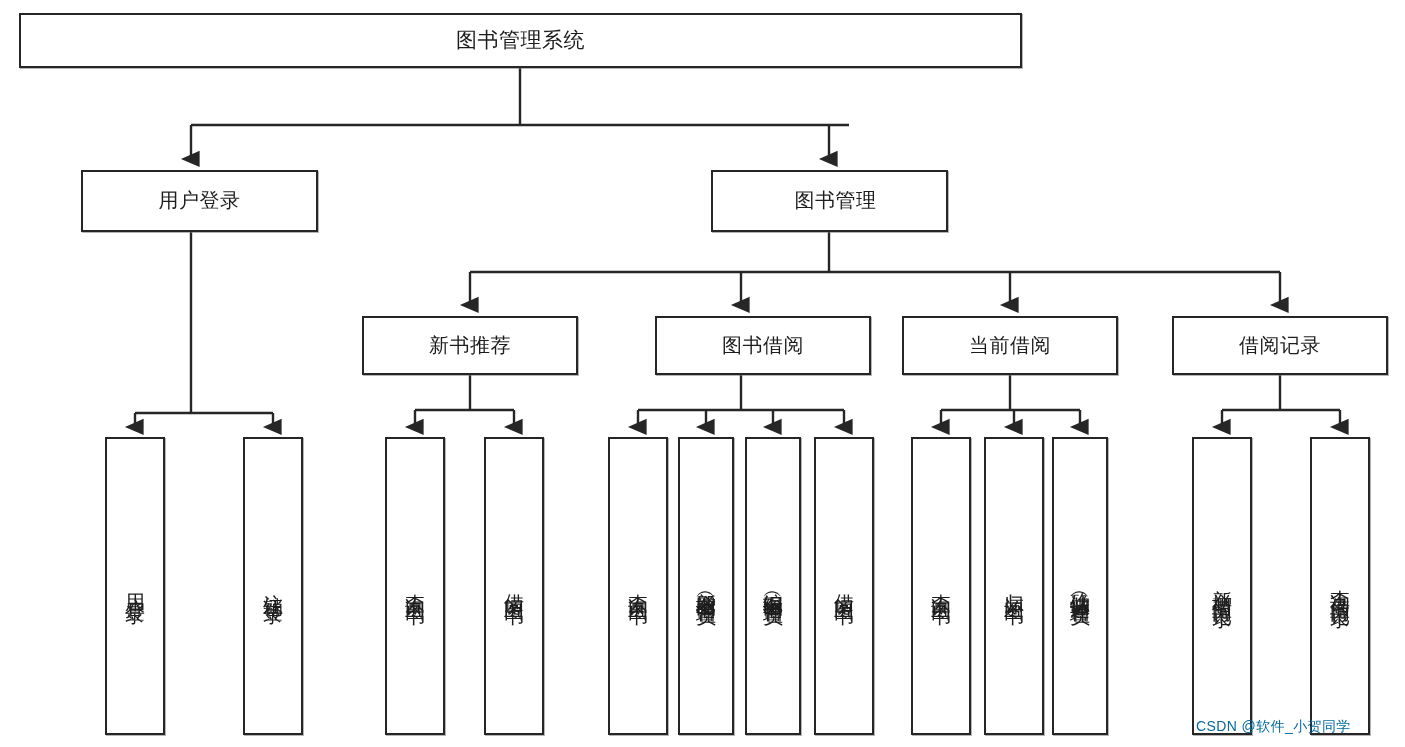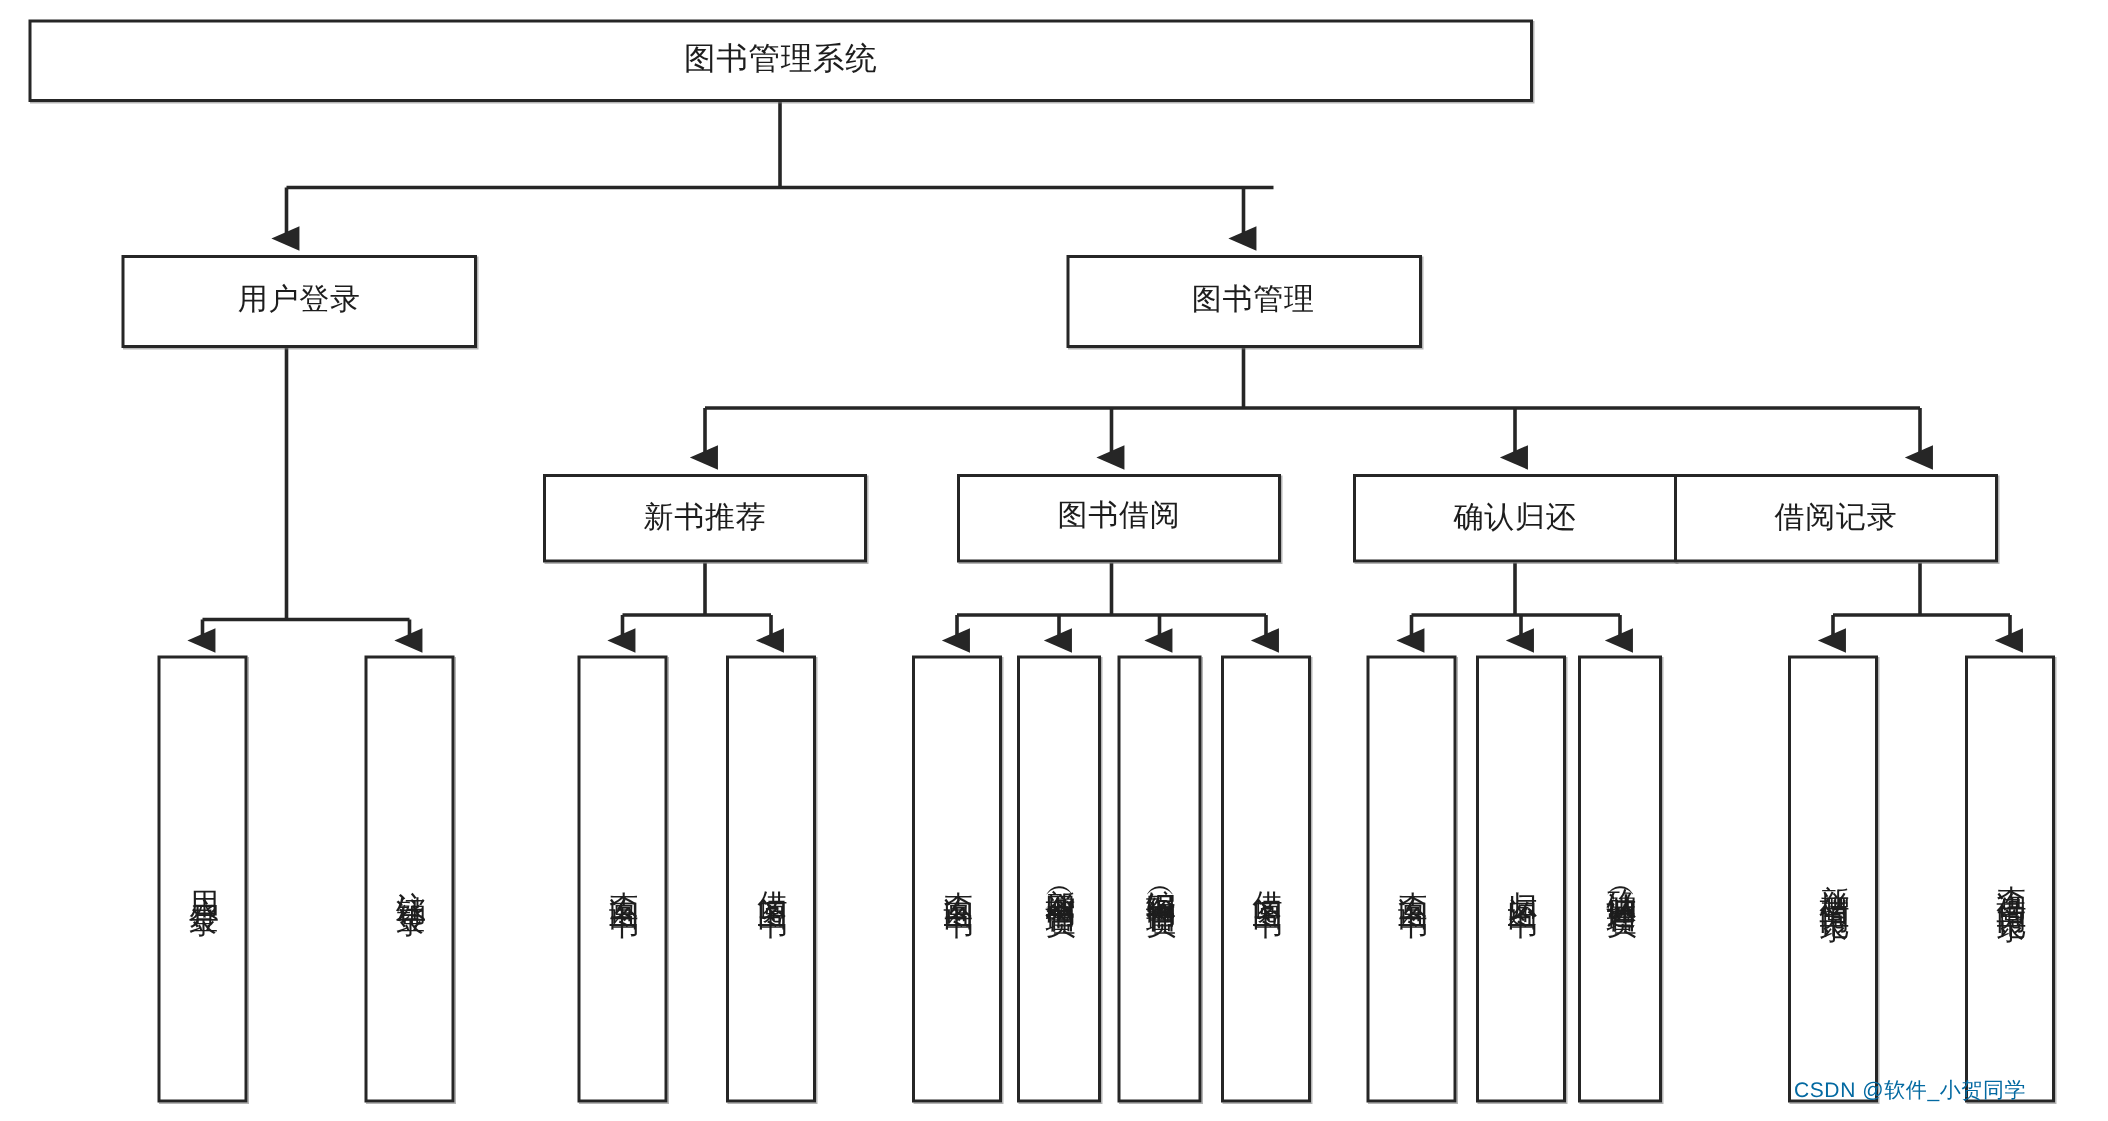--- a/index.html
+++ b/index.html
@@ -141,27 +141,27 @@
   <div id="node-host">
       <div class="node horiz" style="left: 81px; top: 170px; width: 237px; height: 62px;">
         <span class="node-label">用户登录</span>
       </div>
       <div class="node horiz" style="left: 711px; top: 170px; width: 237px; height: 62px; padding-left: 12px;">
         <span class="node-label">图书管理</span>
       </div>
       <div class="node horiz" style="left: 362px; top: 316px; width: 216px; height: 59px; justify-content: center;">
         <span class="node-label">新书推荐</span>
       </div>
-      <div class="node horiz" style="left: 638px; top: 316px; width: 216px; height: 59px; font-family: Liberation Mono, monospace;">
+      <div class="node horiz" style="left: 655px; top: 316px; width: 216px; height: 59px;">
         <span class="node-label">图书借阅</span>
       </div>
       <div class="node horiz" style="left: 902px; top: 316px; width: 216px; height: 59px;">
-        <span class="node-label">确认归还</span>
-      </div>
-      <div class="node horiz" style="left: 1116px; top: 316px; width: 216px; height: 59px;">
+        <span class="node-label">当前借阅</span>
+      </div>
+      <div class="node horiz" style="left: 1172px; top: 316px; width: 216px; height: 59px;">
         <span class="node-label">借阅记录</span>
       </div>
       <div class="node vert" style="left: 105px; top: 437px; width: 60px; height: 298px;">
         <span class="node-label">用户登录</span>
       </div>
       <div class="node vert" style="left: 243px; top: 437px; width: 60px; height: 298px;">
         <span class="node-label">注销登录</span>
       </div>
       <div class="node vert" style="left: 385px; top: 437px; width: 60px; height: 298px;">
         <span class="node-label">查询图书</span>

